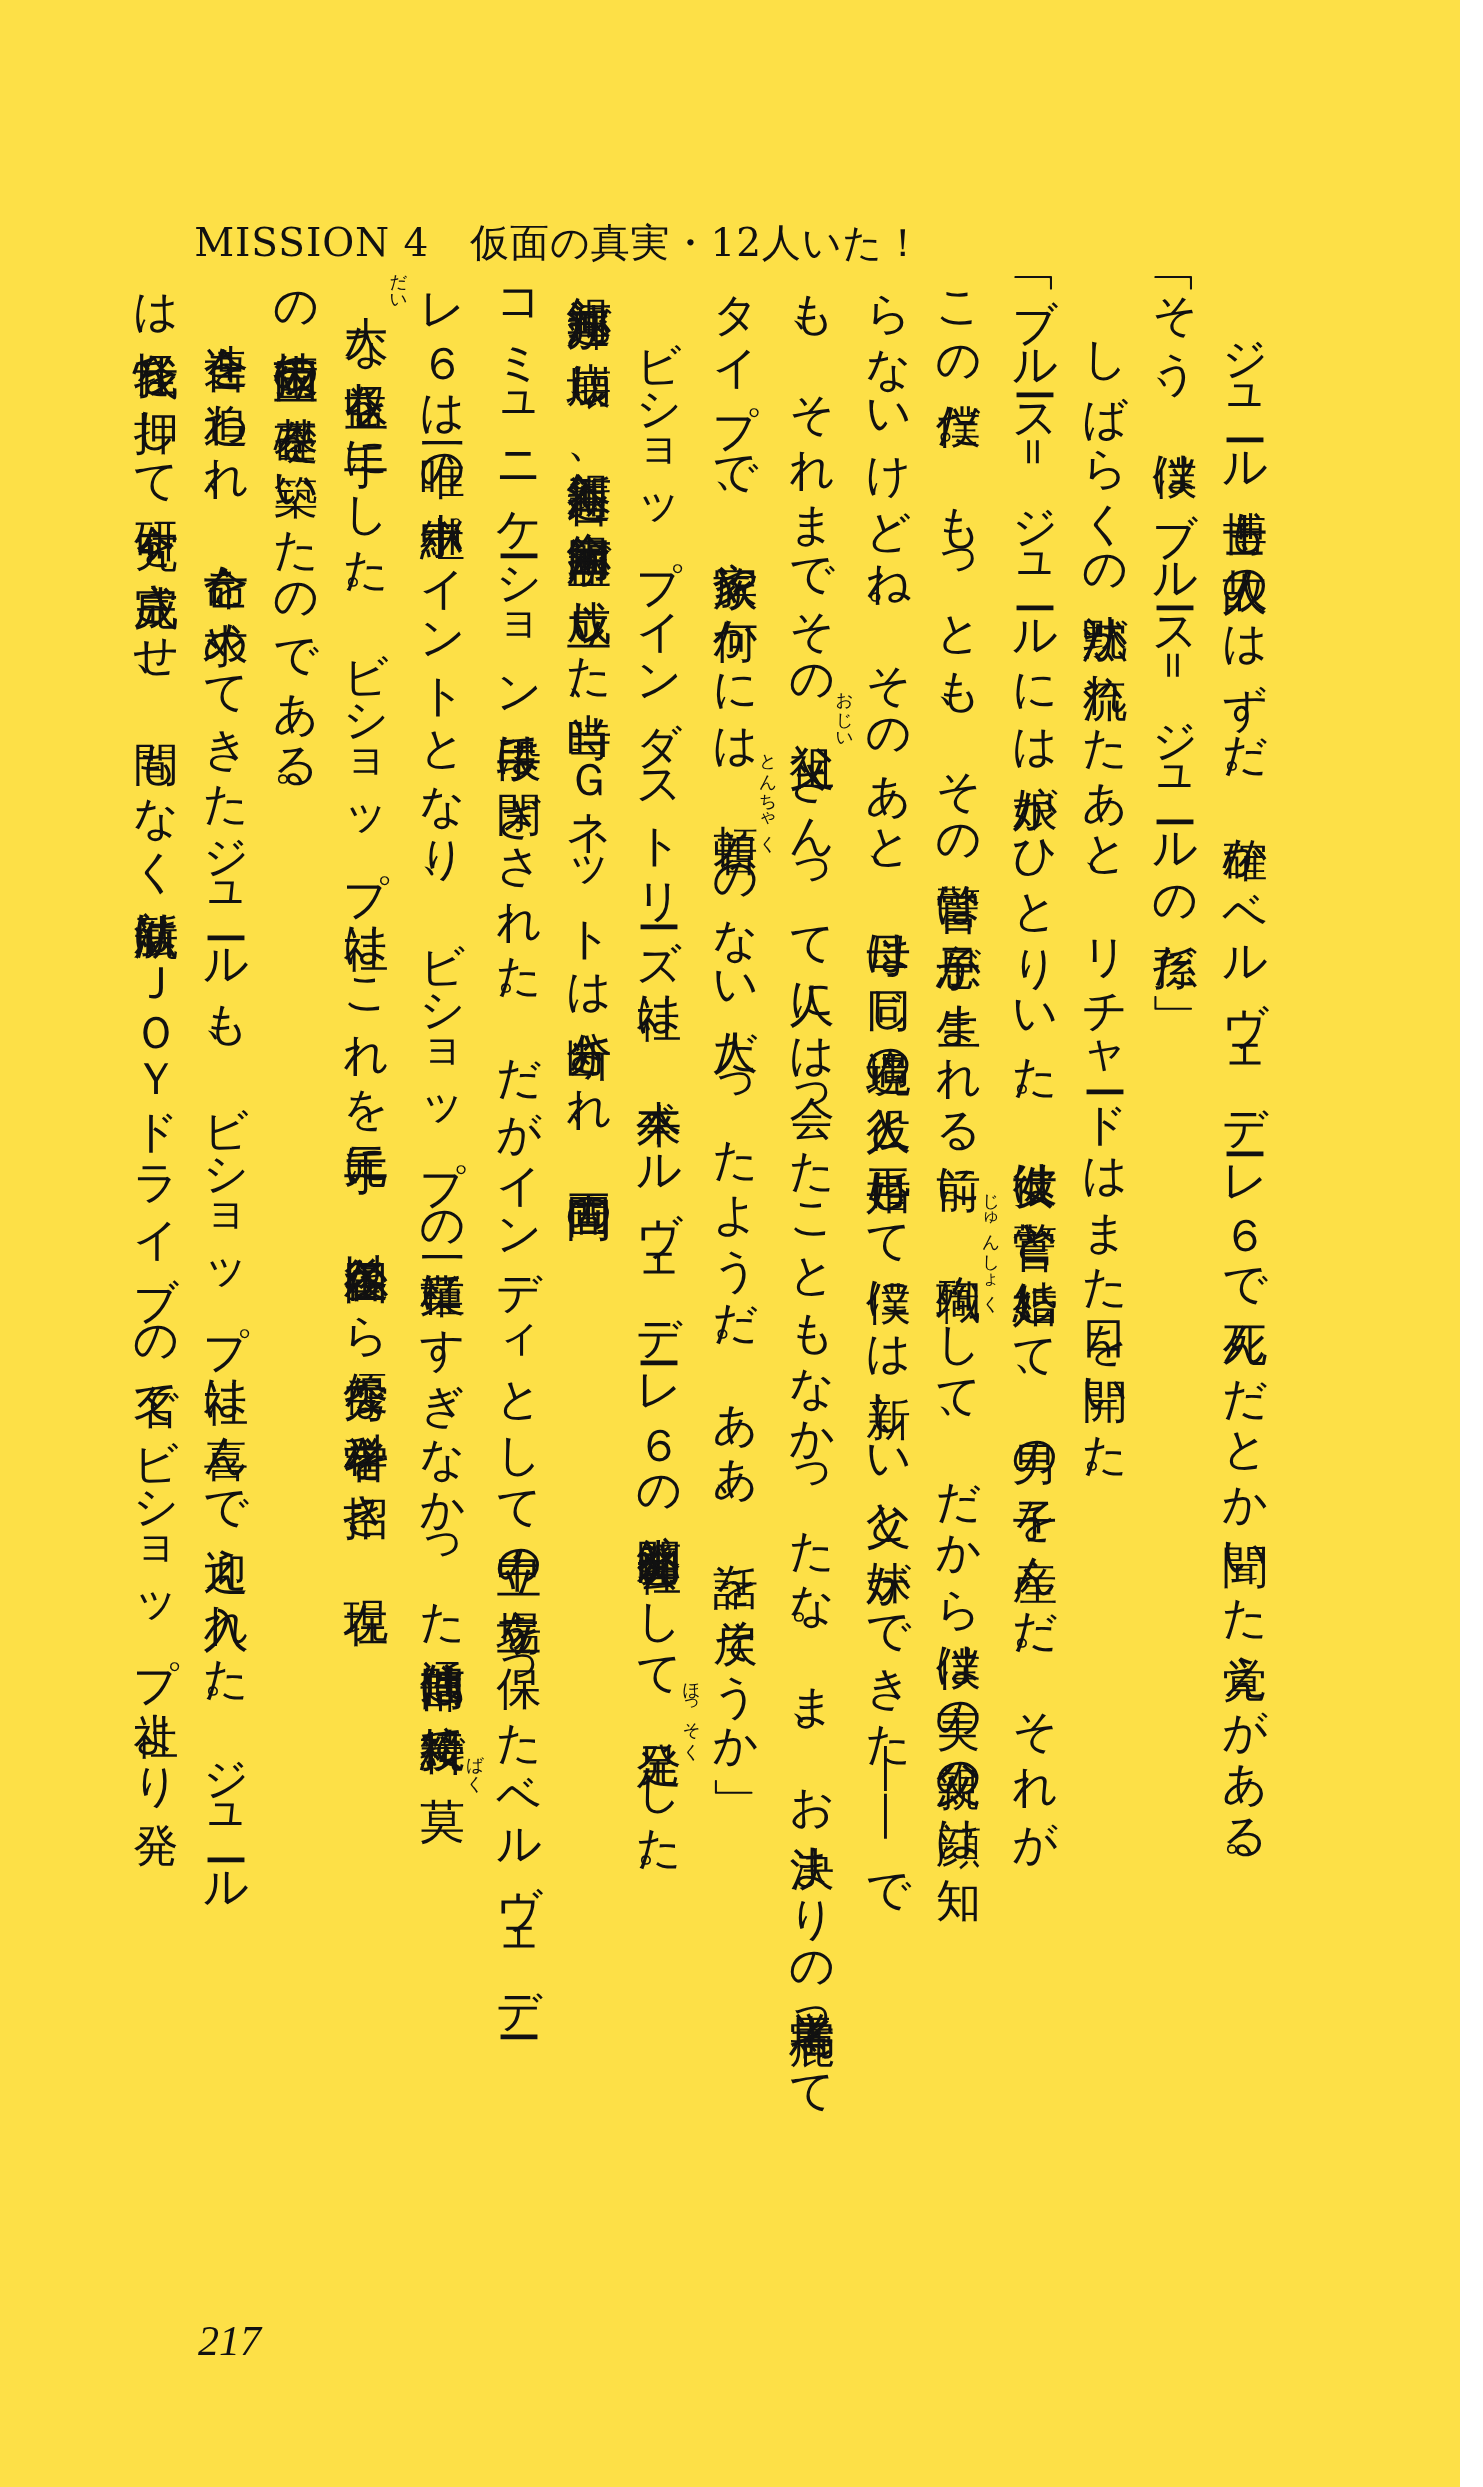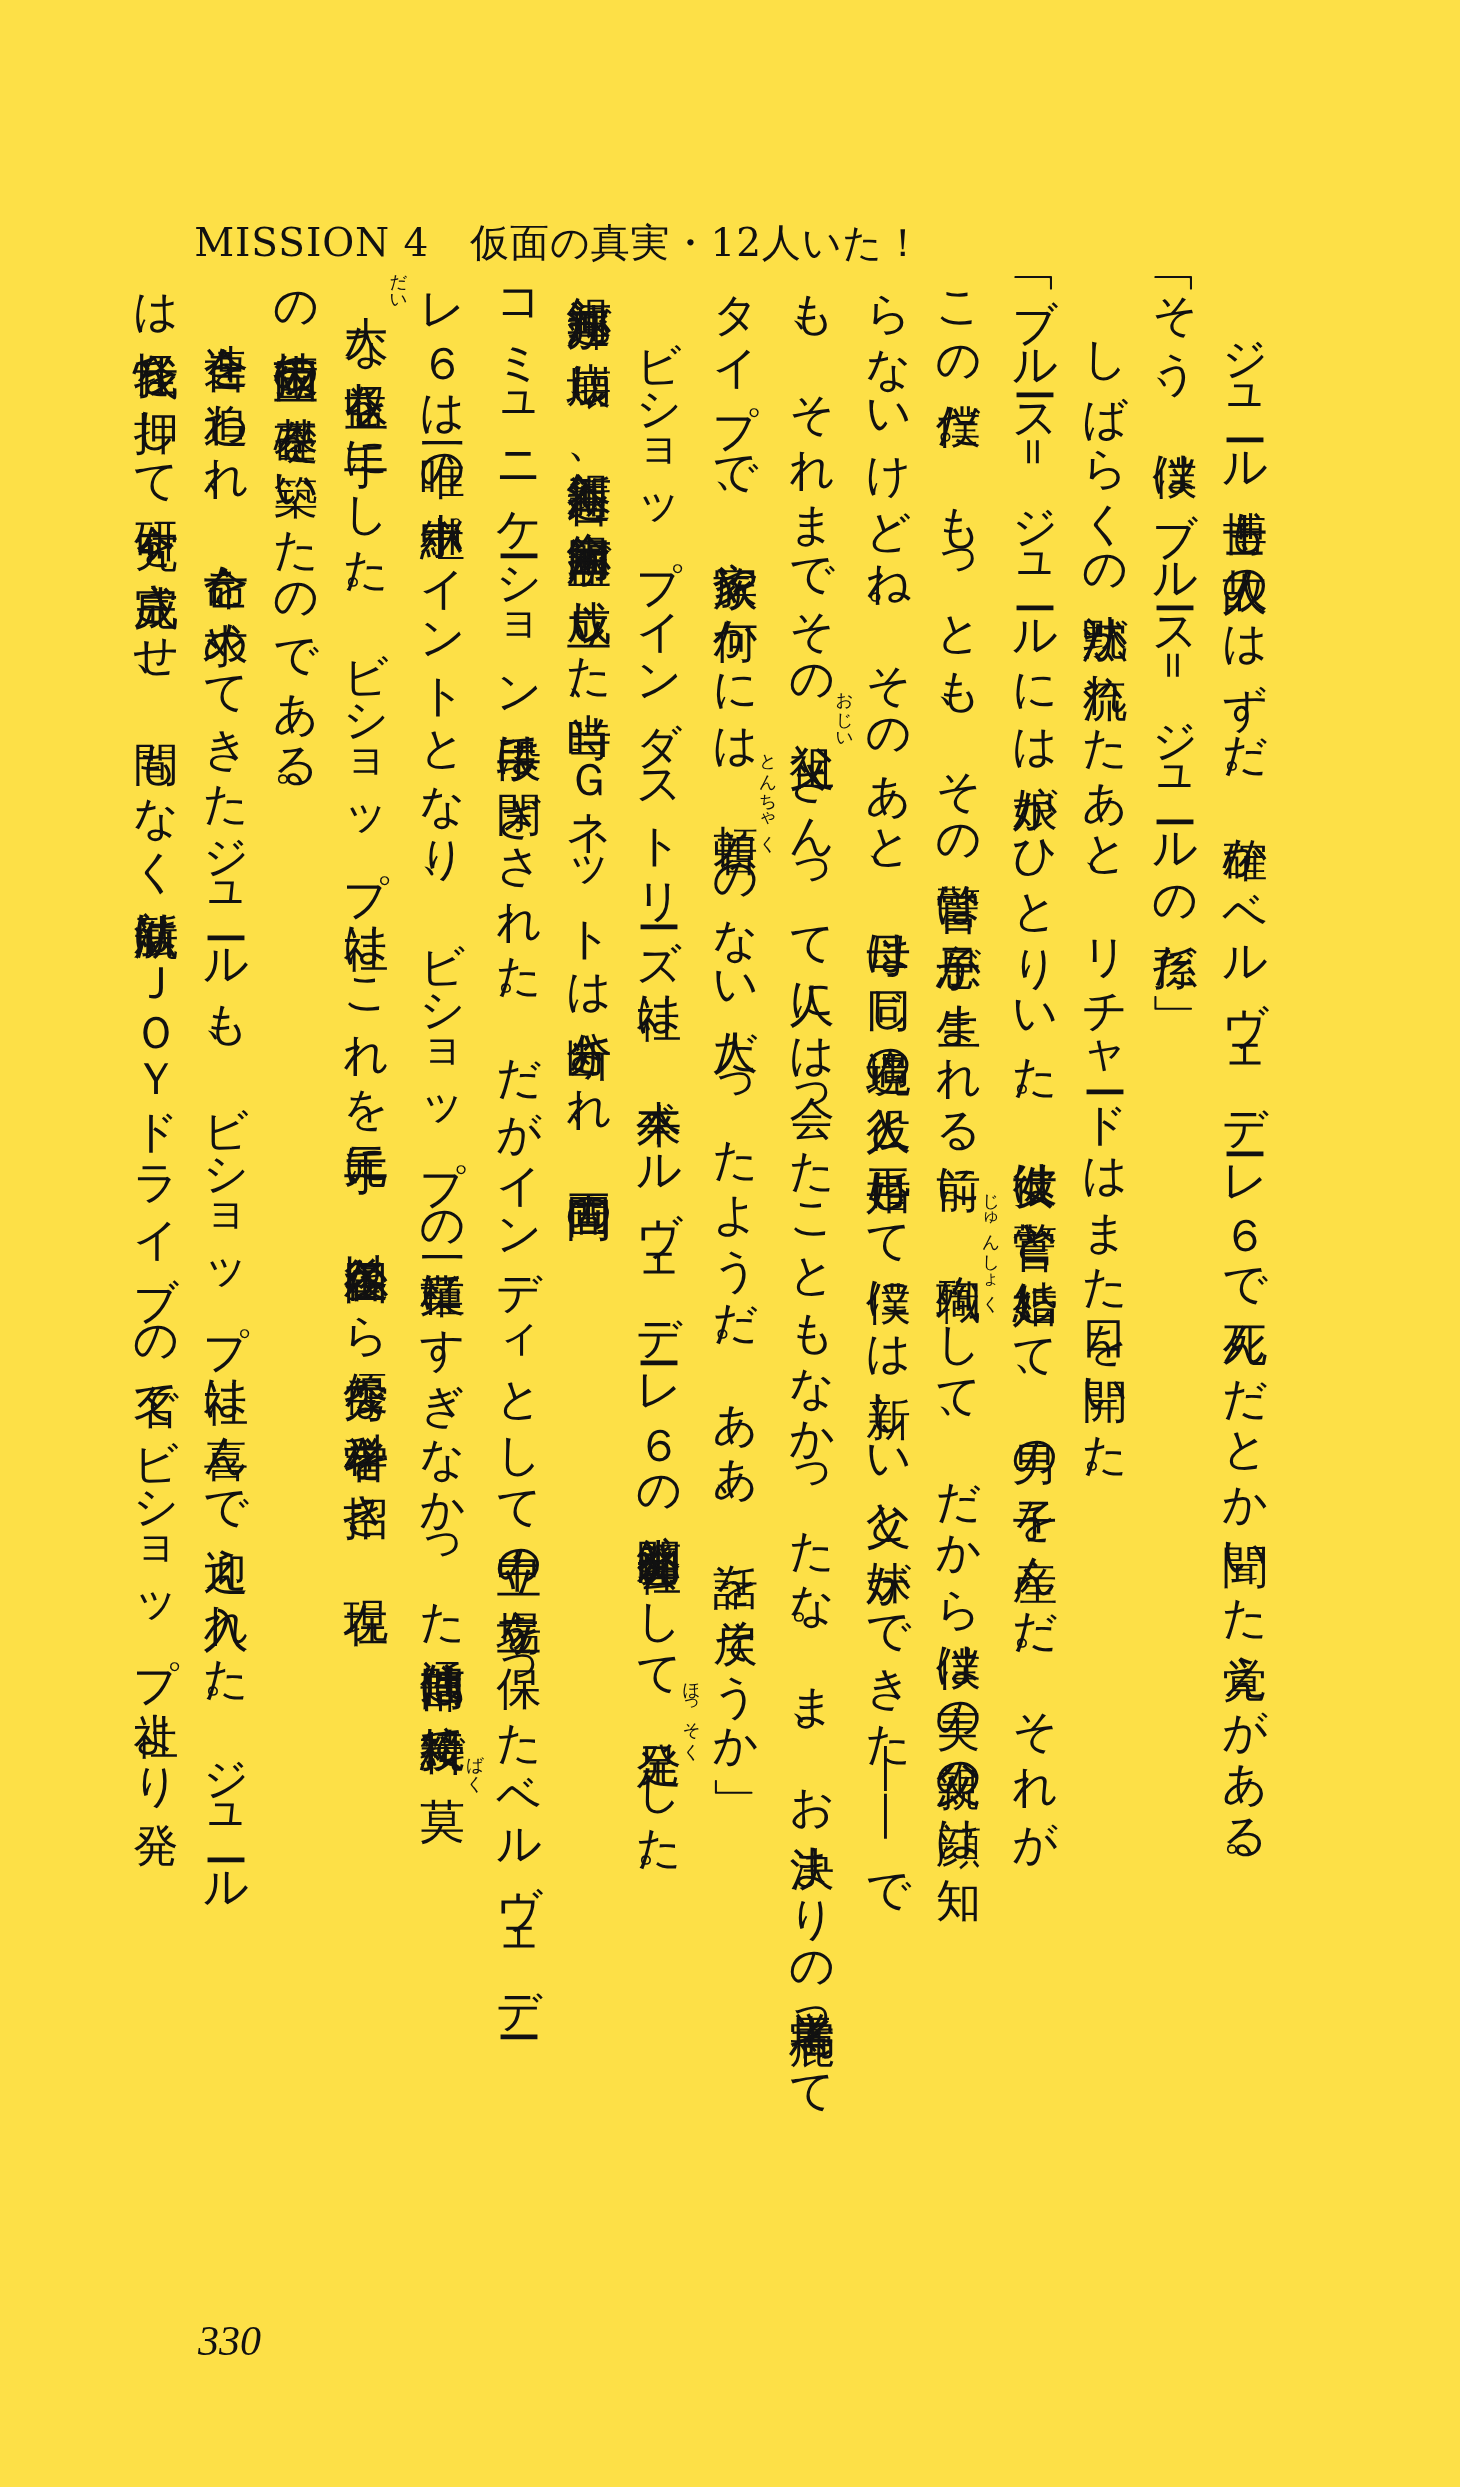--- a/index.html
+++ b/index.html
@@ -66,16 +66,16 @@
       <p class="line indent">ビショップインダストリーズ社は、本来ベルヴェデーレ６の鉱山開発会社として<ruby>発足<rt>ほっそく</rt></ruby>した。</p>
       <p class="line">銀河連邦が崩壊し、新銀河連合、全銀河同盟が成立した当時、Ｇネットは分断され、両国間の</p>
       <p class="line">コミュニケーション手段は閉ざされた。だがインディとして中立の立場を保ったベルヴェデー</p>
       <p class="line">レ６は唯一の中継ポイントとなり、ビショップの一業種にすぎなかった通信部門は接続料で<ruby>莫<rt>ばく</rt></ruby></p>
       <p class="line"><ruby>大<rt>だい</rt></ruby>な収益を手にした。ビショップ社はこれを元手に、以後各国から優秀な科学者を招き、現在</p>
       <p class="line">の技術立国の基礎を築いたのである。</p>
       <p class="line indent">連合を追われ、亡命を求めてきたジュールも、ビショップ社は喜んで迎え入れた。ジュール</p>
       <p class="line">は怪我を押して研究を完成させ、間もなく新航法はＪＯＹドライブの名でビショップ社より発</p>
     </div>
 
-  <div class="page-number">330</div>
+  <div class="page-number">217</div>
 
 </div>
 
 
 </body></html>

